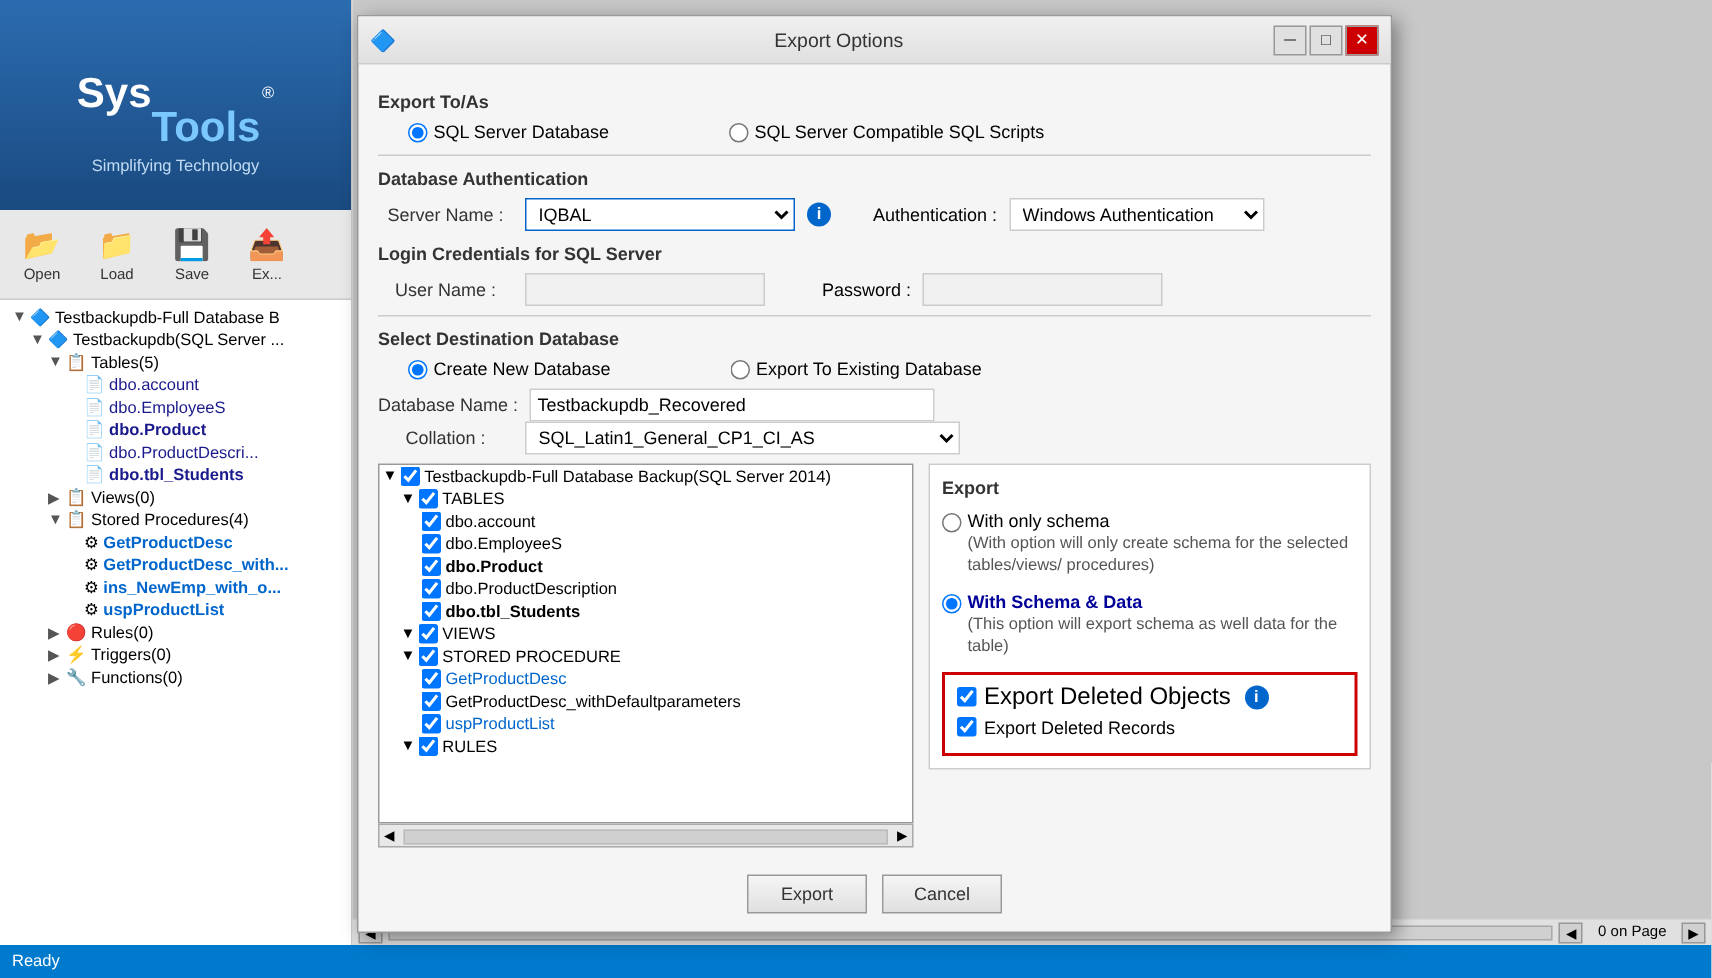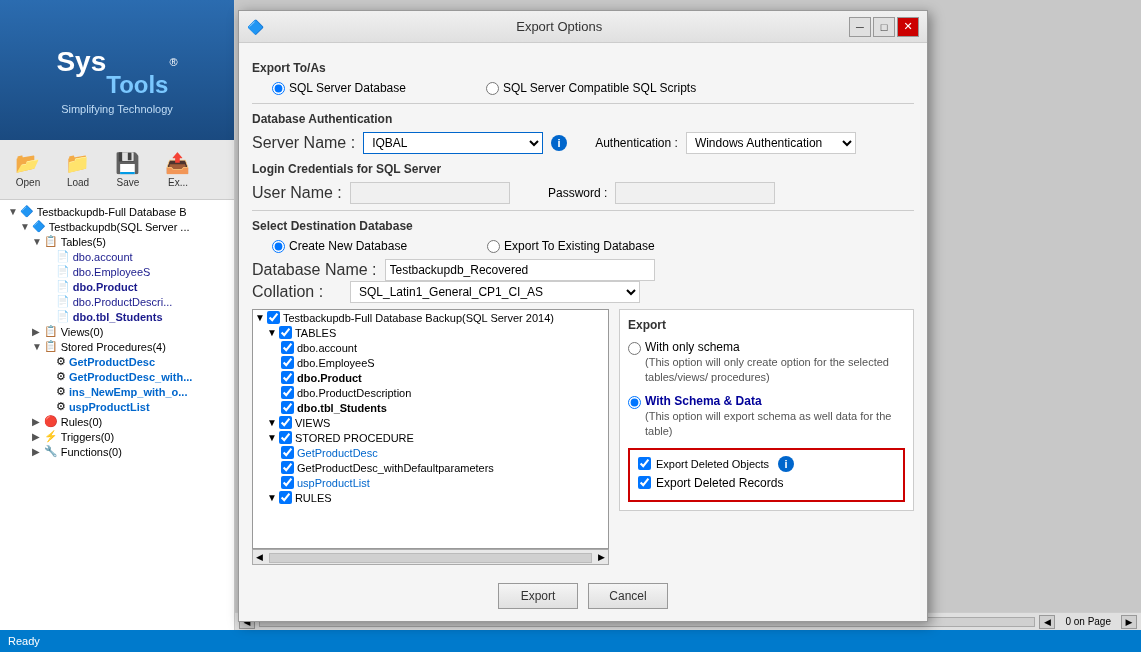--- a/index.html
+++ b/index.html
@@ -195,24 +195,24 @@
 
     
     .form-row {
       display: flex;
       align-items: center;
       gap: 8px;
       margin-bottom: 6px;
     }
 
     .form-label {
-      font-size: 16px;
+      font-size: 12px;
       color: #333;
       min-width: 90px;
-      text-align: left;
+      text-align: center;
     }
 
     .form-input {
       height: 22px;
       padding: 0 4px;
       border: 1px solid #0066cc;
       font-size: 12px;
       background: white;
     }
 
@@ -400,21 +400,21 @@
   </style>
 </head>
 <body>
 
 <div class="app-window">
 
   <div class="sidebar">
     <div class="sidebar-header">
       <div style="display:flex;align-items:center;gap:0">
         <span style="font-size:28px;font-weight:bold;color:white;">Sys</span>
-          <span style="font-size:24px;font-weight:bold;color:#7bc8ff;margin-top:45px;">Tools</span>
+          <span style="font-size:28px;font-weight:bold;color:#7bc8ff;margin-top:45px;">Tools</span>
           <sup style="font-size:11px;color:white;margin-left:1px;">®</sup>
       </div>
       <div style="font-size:11px;color:#c0dcf5;margin-top:4px;">Simplifying Technology</div>
     </div>
 
     <div class="toolbar">
       <div class="toolbar-btn">
         <span style="font-size:20px;">📂</span>
         <span>Open</span>
       </div>
@@ -690,40 +690,40 @@
 
         <div class="dialog-right">
           <div class="export-section">
             <div class="export-section-label">Export</div>
 
             <div class="export-radio-item">
               <label style="display:flex;align-items:flex-start;gap:4px;">
                 <input type="radio" name="exportType" style="margin-top: 2px;">
                 <div>
                   <div style="font-size:12px;">With only schema</div>
-                  <div class="export-radio-desc">(This option will only create option for the  selected tables/views/ procedures)</div>
+                  <div class="export-radio-desc">(With option will only create schema for the  selected tables/views/ procedures)</div>
                 </div>
               </label>
             </div>
 
             <div class="export-radio-item">
               <label style="display:flex;align-items:flex-start;gap:4px;">
                 <input type="radio" name="exportType" checked="" style="margin-top: 2px;">
                 <div>
                   <div style="font-size:12px;font-weight:bold;color:#000099;">With Schema &amp; Data</div>
                   <div class="export-radio-desc">(This option will export schema as well data for the table)</div>
                 </div>
               </label>
             </div>
 
             <div class="highlight-section">
               <div class="checkbox-item">
                 <label style="display:flex;align-items:center;gap:5px;">
                   <input type="checkbox" checked="" style="">
-                  <span style="font-size:11px;text-align:right;">Export Deleted Objects</span>
+                  <span style="font-size:16px;text-align:right;">Export Deleted Objects</span>
                 </label>
                 <span class="info-icon" style="margin-left:4px;">i</span>
               </div>
               <div class="checkbox-item">
                 <label style="display:flex;align-items:center;gap:5px;">
                   <input type="checkbox" checked="" style="">
                   <span style="font-size:12px;">Export Deleted Records</span>
                 </label>
               </div>
             </div>

